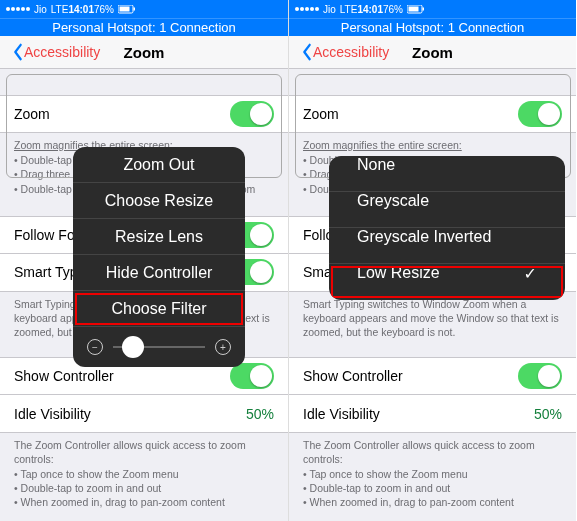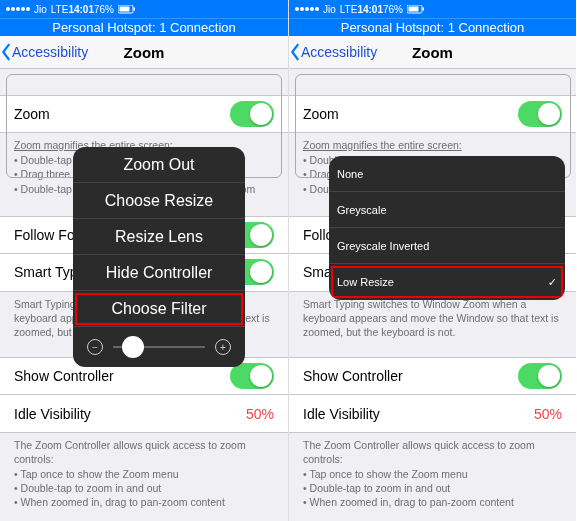--- a/index.html
+++ b/index.html
@@ -6,39 +6,39 @@
   body { background: #fff; width: 577px; height: 521px; overflow: hidden; display: flex; }
   .phone { width: 288px; height: 521px; background: #efeff4; position: relative; overflow: hidden; }
   .phone + .phone { border-left: 1px solid #ddd; }
   .status-bar { height: 18px; background: #007aff; color: #fff; font-size: 10px; display: flex; align-items: center; padding: 0 6px; }
   .status-left, .status-right { display: flex; align-items: center; gap: 4px; }
   .status-center { font-weight: 700; }
   .dots { display: flex; gap: 1px; }
   .dot { width: 4px; height: 4px; border-radius: 50%; background: #fff; }
   .hotspot { height: 18px; background: #007aff; color: #fff; font-size: 13px; text-align: center; line-height: 18px; border-top: 1px solid rgba(255,255,255,.2);}
   .nav { height: 33px; background: #f7f7f8; display: flex; align-items: center; border-bottom: 1px solid #c8c7cc; position: relative; }
-  .back { color: #1d4ed8; font-size: 14px; display: flex; align-items: center; padding-left: 0; }
+  .back { color: #ef4444; font-size: 14px; display: flex; align-items: center; padding-left: 12px; }
   .back svg { width: 12px; height: 18px; }
   .nav-title { position: absolute; left: 50%; transform: translateX(-50%); font-weight: 600; font-size: 15px; }
   .spacer { height: 26px; }
   .cell { background: #fff; border-top: 1px solid #c8c7cc; border-bottom: 1px solid #c8c7cc; height: 38px; display: flex; align-items: center; padding: 0 14px; justify-content: space-between; font-size: 14px; }
   .cell + .cell { border-top: none; }
   .toggle { width: 44px; height: 26px; background: #4cd964; border-radius: 13px; position: relative; }
   .toggle::after { content: ''; position: absolute; width: 22px; height: 22px; background: #fff; border-radius: 50%; top: 2px; right: 2px; box-shadow: 0 1px 2px rgba(0,0,0,.3); }
   .footer { font-size: 10.5px; color: #6d6d72; padding: 5px 14px 0; line-height: 1.35; }
   .footer .hd { margin-bottom: 1px; text-decoration: underline; }
   .footer .bl { }
-  .value { color: #ef4444; }
+  .value { color: #15803d; }
   
   .zoom-frame { position: absolute; border: 1px solid #aaa; border-radius: 6px; pointer-events: none; }
   
   .menu { position: absolute; background: #2b2b2b; border-radius: 12px; color: #fff; overflow: hidden; }
   .menu-item { height: 36px; display: flex; align-items: center; justify-content: center; font-size: 16px; border-bottom: 1px solid #444; padding: 0 16px; }
   .menu-item:last-of-type { border-bottom: none; }
-  .menu-filter { height: 36px; display: flex; align-items: center; justify-content: space-between; font-size: 11px; border-bottom: 1px solid #444; padding: 0 8px; }
+  .menu-filter { height: 36px; display: flex; align-items: flex-start; justify-content: space-between; font-size: 16px; border-bottom: 1px solid #444; padding: 0 28px; }
   .menu-filter:last-of-type { border-bottom: none; }
   .redbox { outline: 2px solid #e00; outline-offset: -4px; }
   .slider-row { height: 40px; display: flex; align-items: center; padding: 0 14px; gap: 10px; position: relative; }
   .slider-track { flex: 1; height: 2px; background: #666; position: relative; }
   .slider-knob { position: absolute; width: 22px; height: 22px; background: #fff; border-radius: 50%; top: -10px; left: 10%; }
   .mag { width: 16px; height: 16px; border: 1.5px solid #ccc; border-radius: 50%; position: relative; display:flex; align-items:center; justify-content:center; font-size:10px; color:#ccc;}
   .check { color: #fff; }
 </style>
 </head>
 <body>

